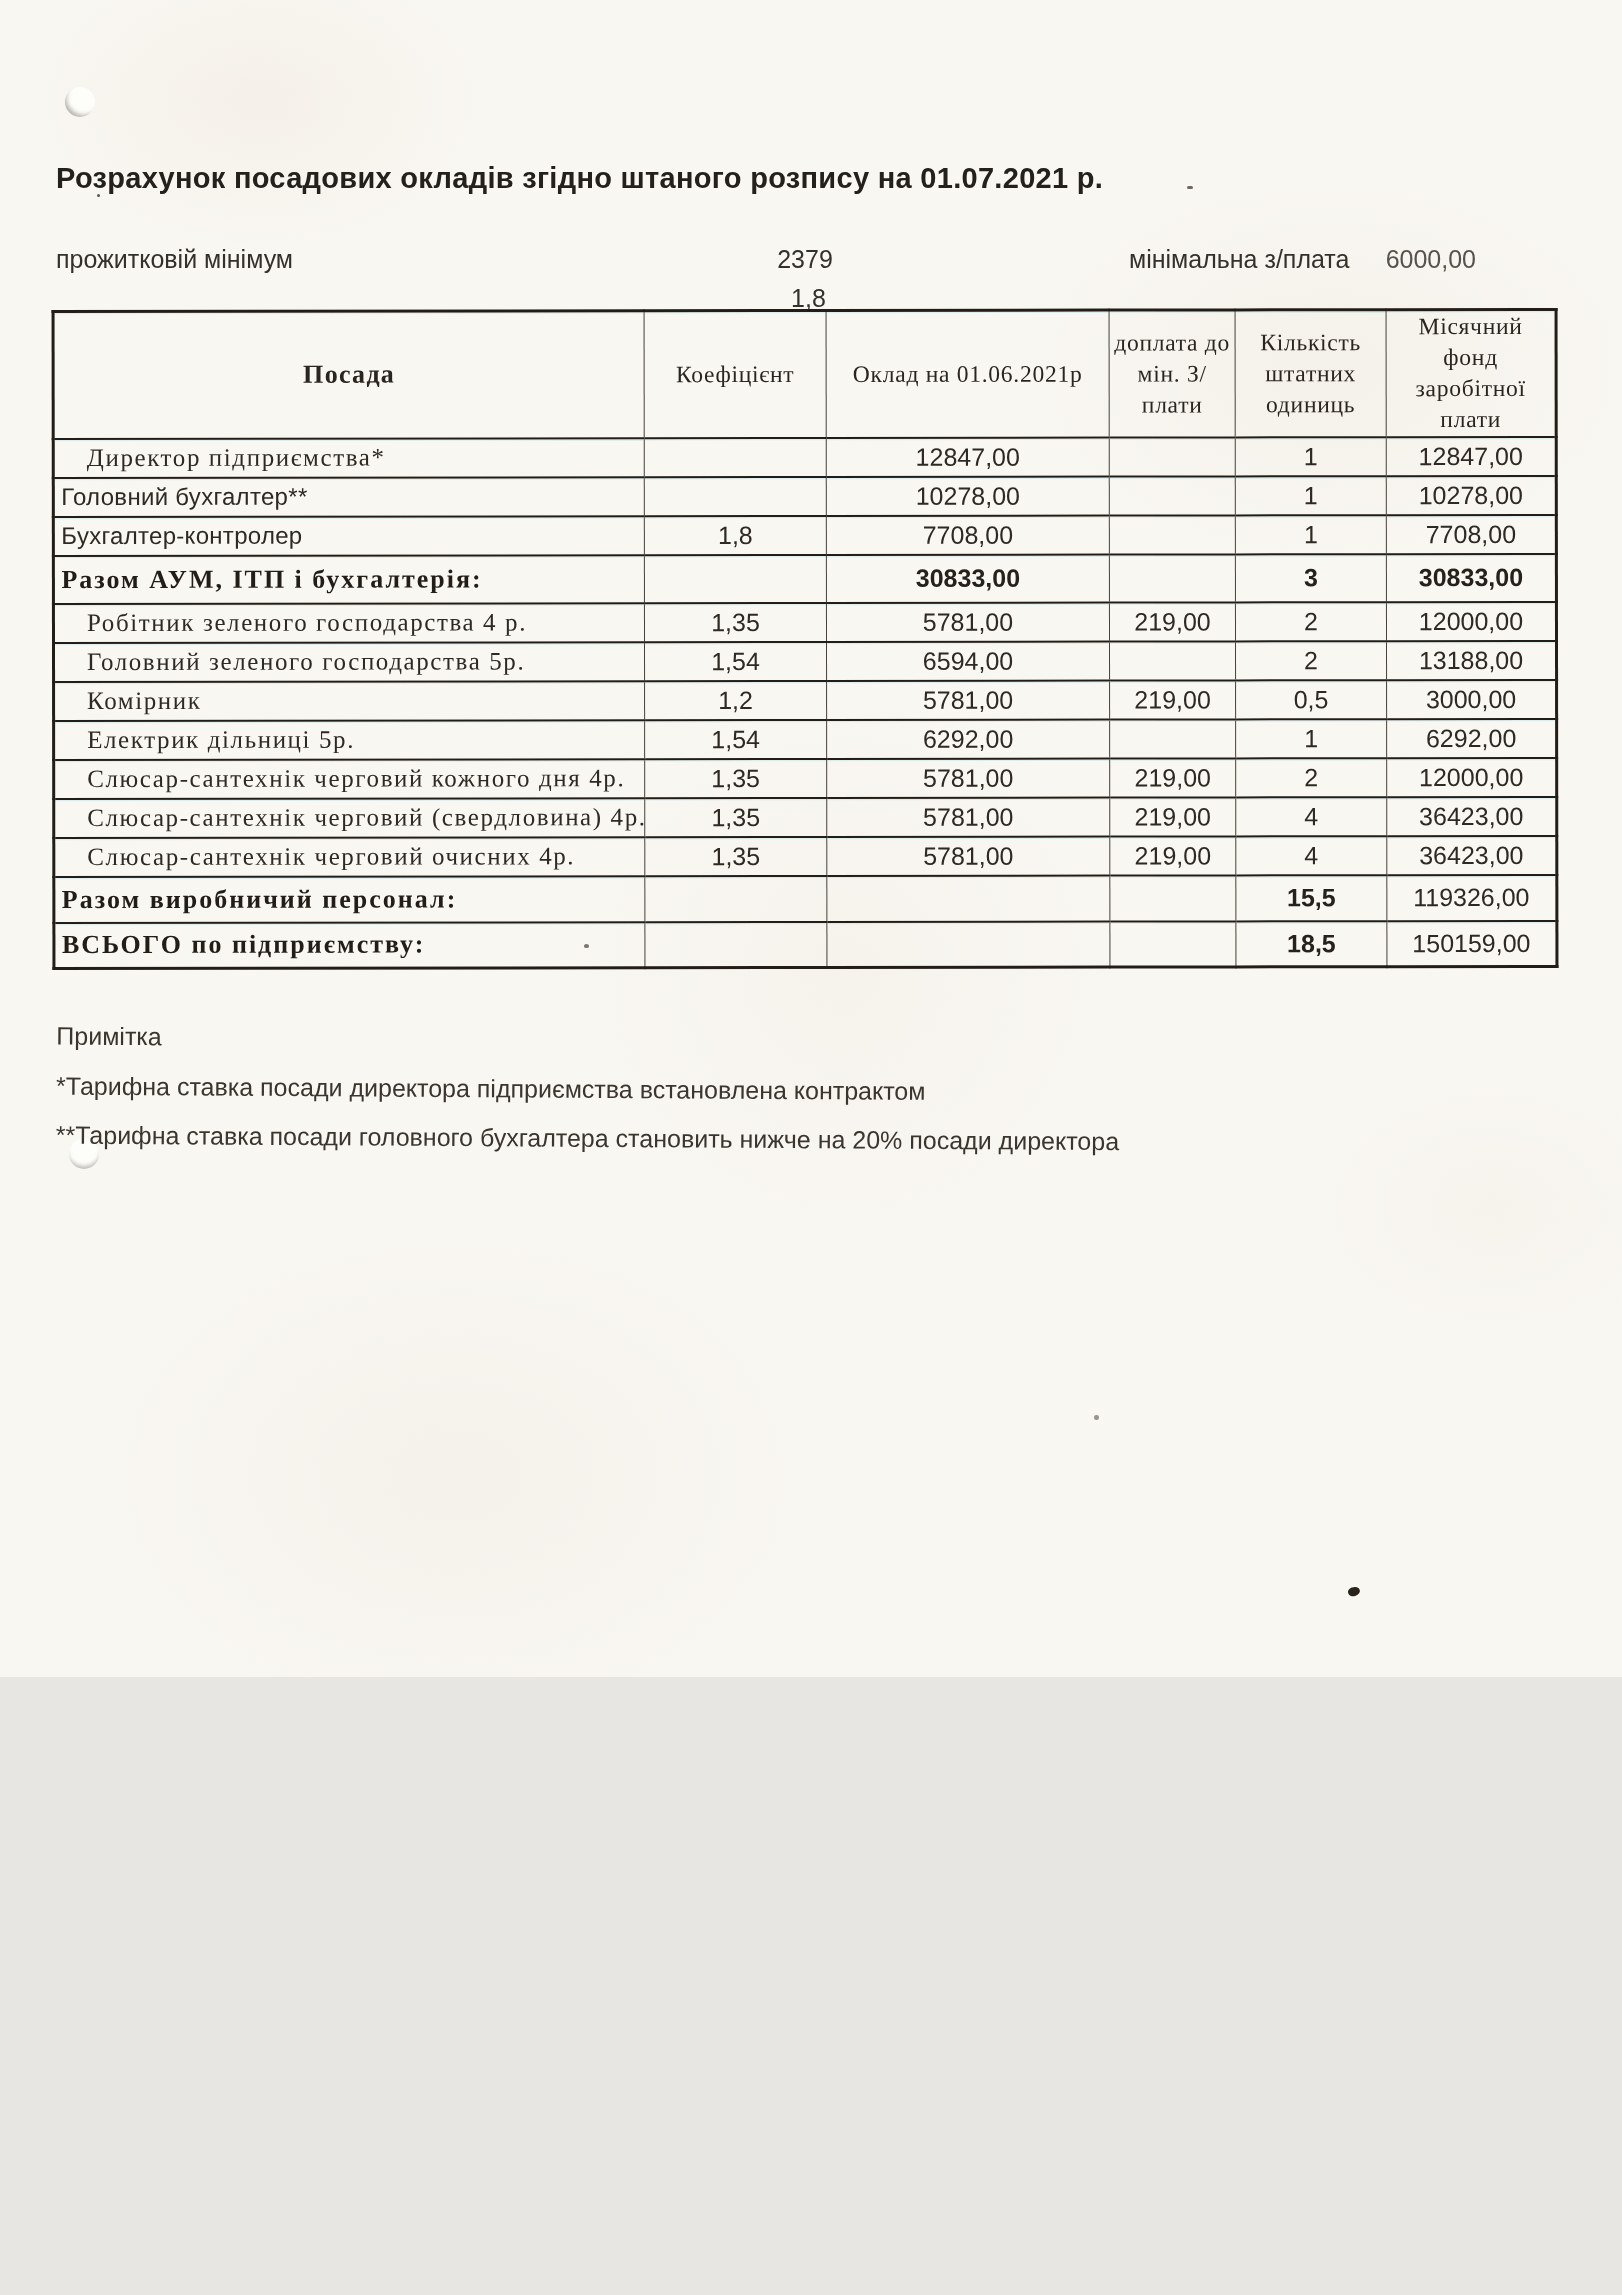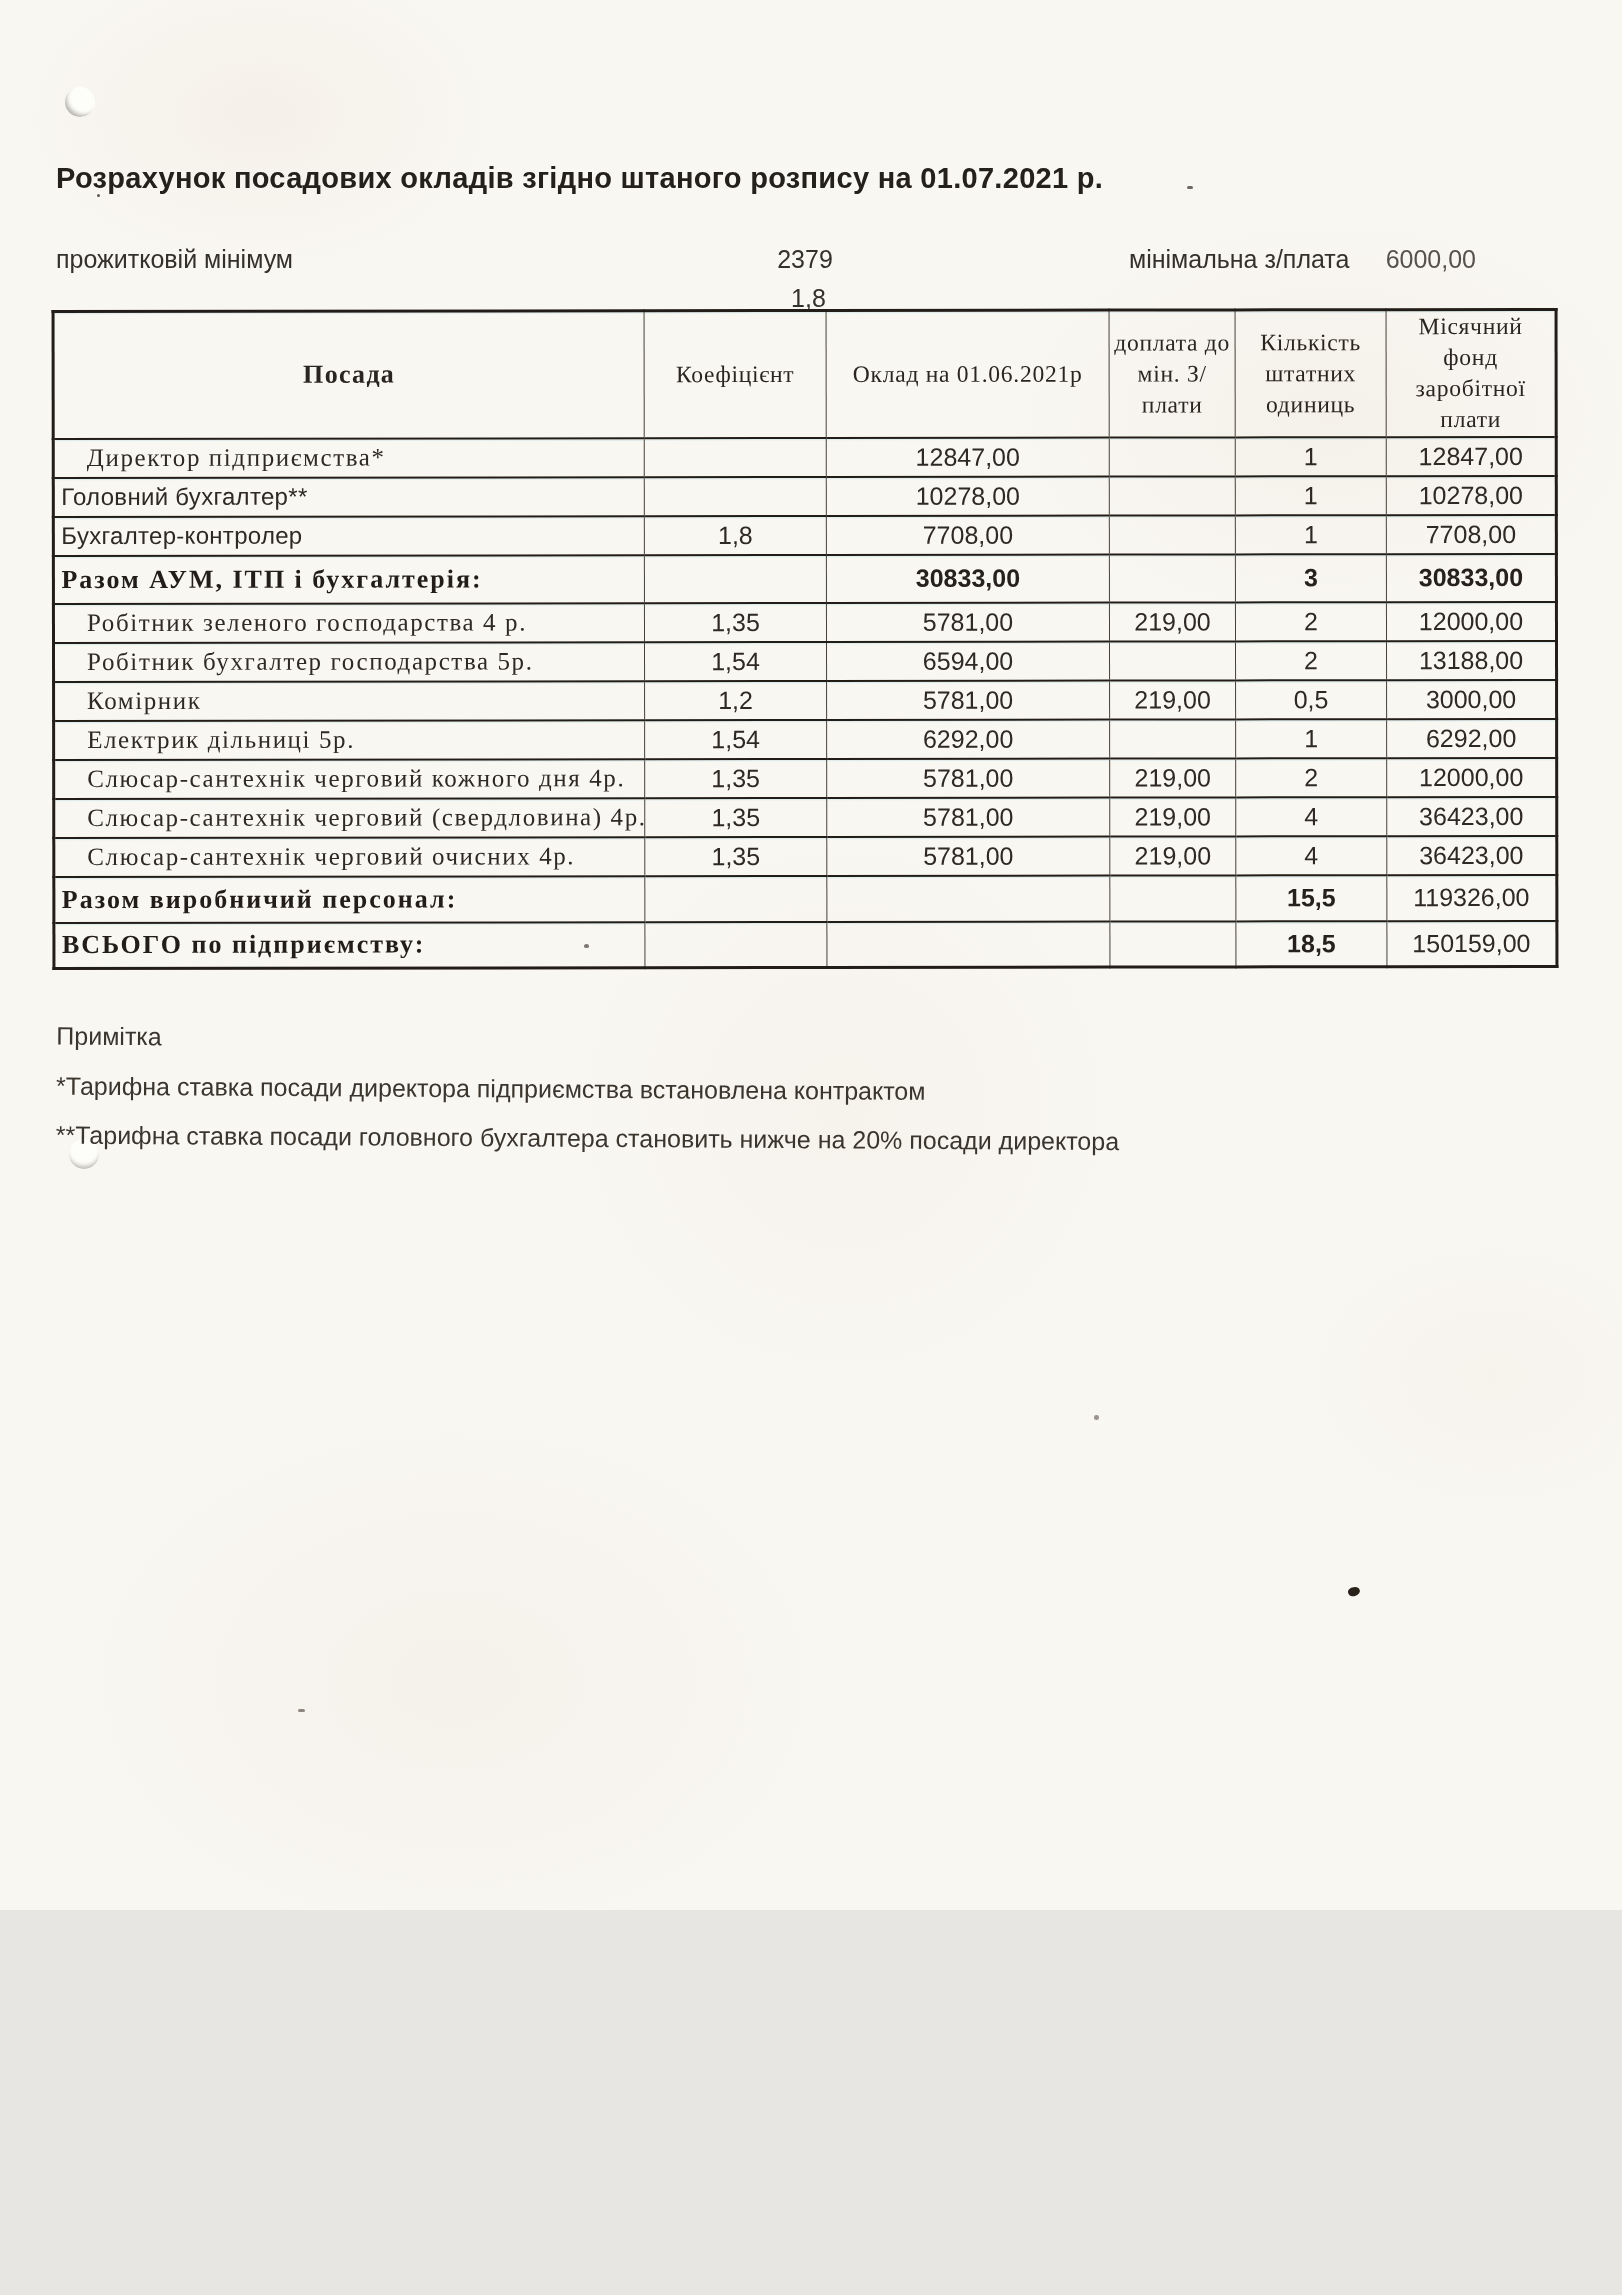--- a/index.html
+++ b/index.html
@@ -1,18 +1,18 @@
 <!DOCTYPE html>
 <html style="font-size:10.5px"><head>
 <meta charset="utf-8">
 <style>
   html,body { margin:0; padding:0; background:#e8e6e2; }
   .sheet {
     position:relative;
-    width:1623px; height:1910px;
+    width:1623px; height:1677px;
     margin:0 auto;
     overflow:hidden;
     color:#2b2620;
     font-family:"Liberation Sans", sans-serif;
     background:
       radial-gradient(340px 222px at 16% 6%,  rgba(233,223,209,.28), transparent 70%),
       radial-gradient(458px 294px at 82% 22%, rgba(228,219,206,.22), transparent 70%),
       radial-gradient(393px 393px at 52% 58%, rgba(231,223,211,.18), transparent 72%),
       radial-gradient(523px 366px at 28% 88%, rgba(226,217,205,.20), transparent 72%),
       radial-gradient(275px 196px at 92% 72%, rgba(232,224,212,.18), transparent 70%),
@@ -161,21 +161,21 @@
         </tr>
         <tr class="lbl-serif">
           <td class="c-pos">Робітник зеленого господарства 4 р.</td>
           <td class="num">1,35</td>
           <td class="num">5781,00</td>
           <td class="num">219,00</td>
           <td class="num c-cnt">2</td>
           <td class="num">12000,00</td>
         </tr>
         <tr class="lbl-serif">
-          <td class="c-pos">Робітник бухгалтер господарства 5р.</td>
+          <td class="c-pos">Головний зеленого господарства 5р.</td>
           <td class="num">1,54</td>
           <td class="num">6594,00</td>
           <td class="num"></td>
           <td class="num c-cnt">2</td>
           <td class="num">13188,00</td>
         </tr>
         <tr class="lbl-serif">
           <td class="c-pos">Комірник</td>
           <td class="num">1,2</td>
           <td class="num">5781,00</td>

